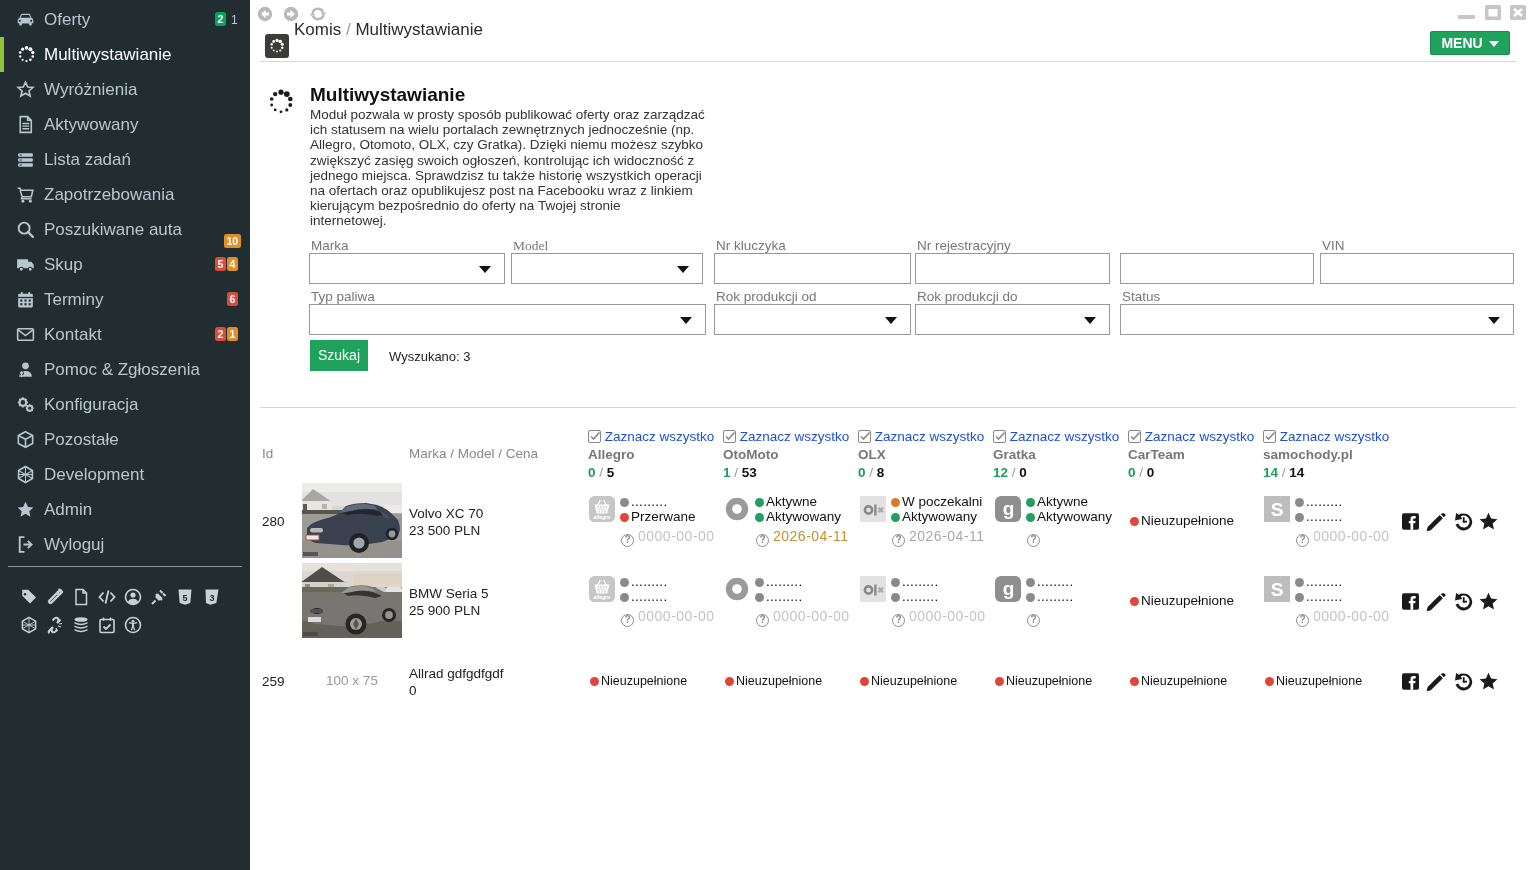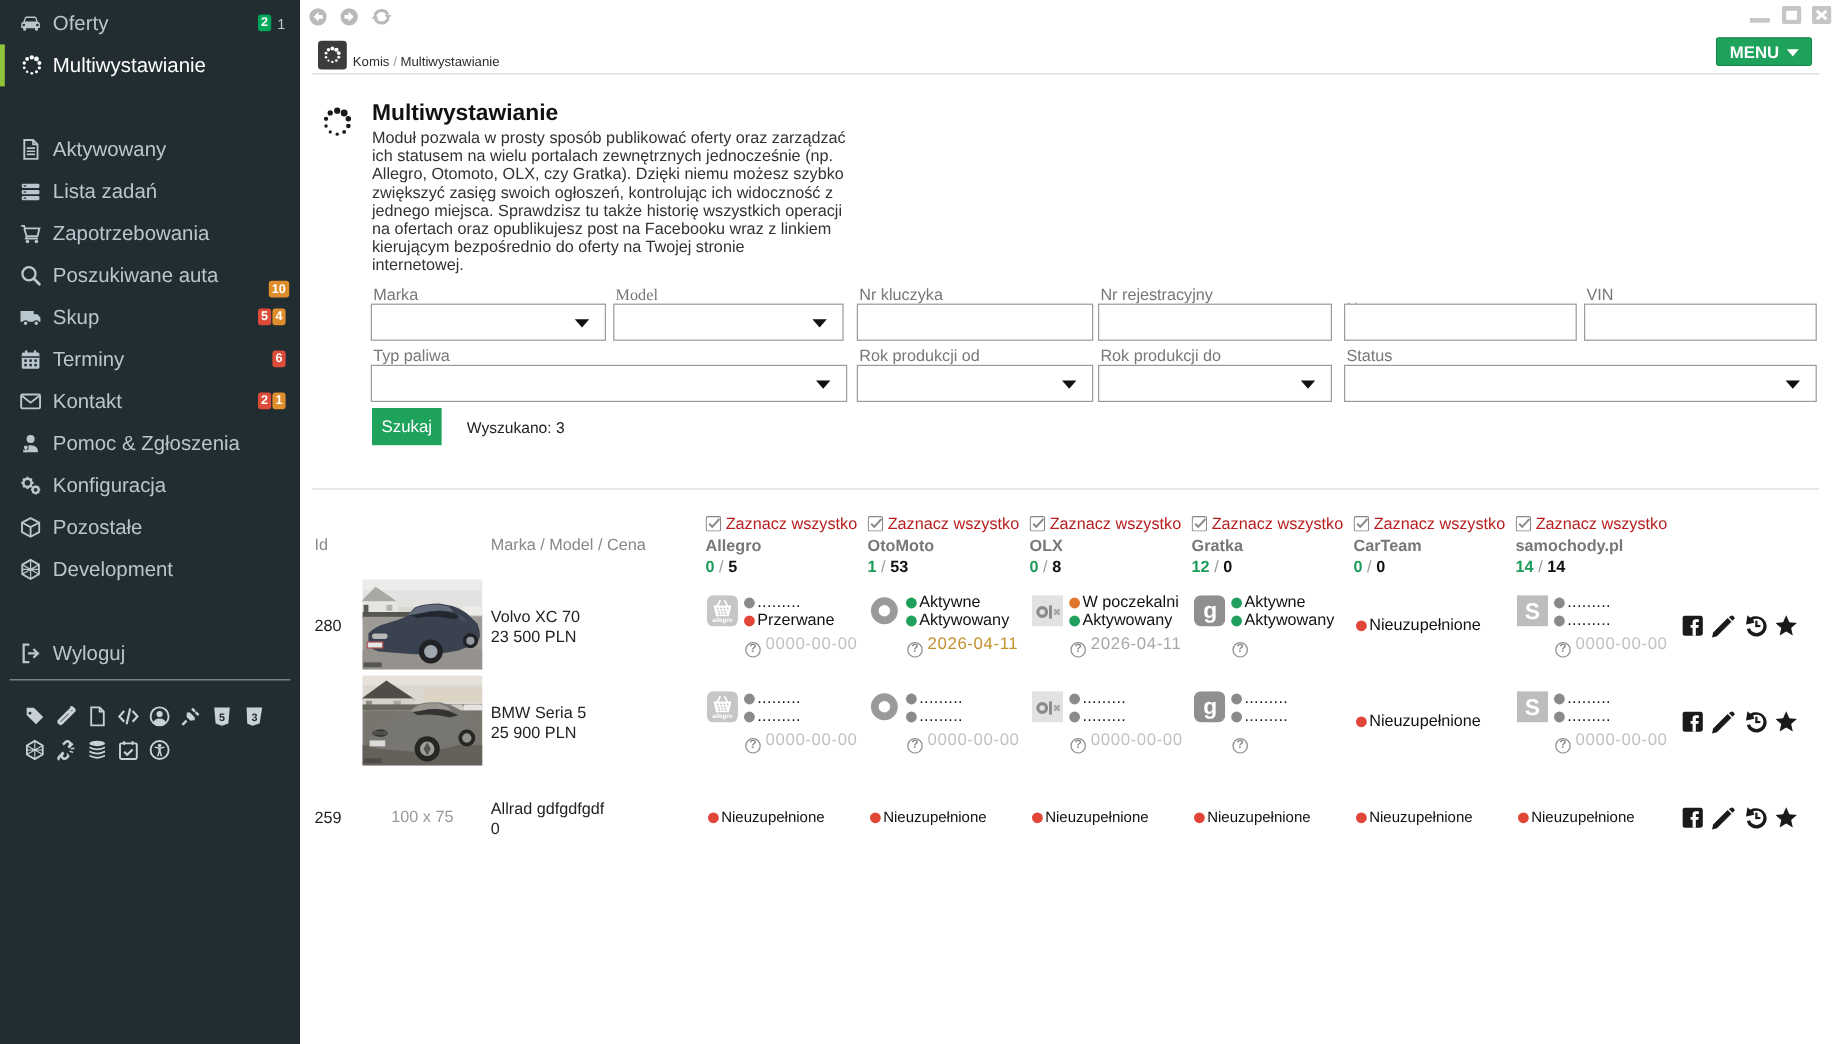--- a/index.html
+++ b/index.html
@@ -19,36 +19,36 @@
   .bg-green { background:#00a65a; } .bg-red { background:#dd4b39; } .bg-orange { background:#e08e2c; }
   .sideline { position:absolute; left:8px; top:566px; width:234px; height:0; border-top:1px solid #8a979c; }
   .gico { position:absolute; width:20px; height:20px; }
   svg.sic { display:block; width:100%; height:100%; fill:#b8c7ce; }
   .mi.active svg.sic { fill:#fff; }
   svg.gic { display:block; width:100%; height:100%; fill:#c8d2d6; }
   #main { position:absolute; left:250px; top:0; width:1283px; height:870px; background:#fff; }
   .abs { position:absolute; }
   .hline { position:absolute; height:0; border-top:1px solid #d8d8d8; }
   #bc-ic { position:absolute; left:15px; top:34px; width:24px; height:24px; background:#3c3c3b; border-radius:3px; }
-  #bc-tx { position:absolute; left:44px; top:46px; font-size:11px; color:#2b2b2b; }
+  #bc-tx { position:absolute; left:44px; top:20px; font-size:17px; color:#2b2b2b; }
   #menu-btn { position:absolute; left:1180px; top:31px; width:80px; height:24px;
     background:#1fa25c; border:1px solid #178b4d; border-radius:2px; color:#fff;
     font-size:14px; font-weight:bold; text-align:center; line-height:22px; }
   #title { position:absolute; left:60px; top:84px; font-size:19px; font-weight:bold; color:#111; }
   #desc { position:absolute; left:60px; top:107px; width:395px; font-size:13.5px; line-height:15.2px; color:#333; }
   .flabel { position:absolute; font-size:13.5px; color:#777; white-space:nowrap; }
   .fbox { position:absolute; height:31px; border:1px solid #999; background:#fff; }
   .caret { position:absolute; right:13px; top:12px; width:0; height:0;
     border-left:6px solid transparent; border-right:6px solid transparent; border-top:7px solid #111; }
   #szukaj { position:absolute; left:60px; top:340px; width:58px; height:31px;
     background:#1fa25c; color:#fff; font-size:14px; text-align:center; line-height:31px; }
   #wysz { position:absolute; left:139px; top:349px; font-size:13px; color:#222; }
   .th { position:absolute; color:#888; font-size:13.5px; }
   .colhead { position:absolute; width:132px; font-size:13.5px; line-height:18px; }
-  .zaz { color:#b91c1c; white-space:nowrap; }
+  .zaz { color:#1d4ed8; white-space:nowrap; }
   .pname { font-weight:bold; color:#777; }
   .cnt { font-weight:bold; color:#1e9d5a; }
   .cnt .sep { color:#999; font-weight:normal; } .cnt .tot { color:#111; }
   .dot { display:inline-block; width:9px; height:9px; border-radius:50%; margin-right:2px; }
   .d-green { background:#1fa05c; } .d-red { background:#e04538; }
   .d-orange { background:#e0762b; } .d-gray { background:#8a8a8a; }
   .stline { position:absolute; font-size:13.5px; color:#111; white-space:nowrap; }
   .stline .dot { vertical-align:-1px; }
   .dateline { position:absolute; font-size:14px; color:#c3c3c3; letter-spacing:0.5px; white-space:nowrap; }
   .date-gray { color:#a8a8a8; } .date-gold { color:#c3912e; }
@@ -80,20 +80,28 @@
           <circle cx="13.7" cy="15.1" r="1.2"></circle>
           <circle cx="10.0" cy="16.3" r="1.1"></circle>
           <circle cx="6.3" cy="15.1" r="1.0"></circle>
           <circle cx="4.0" cy="11.9" r="1.1"></circle>
           <circle cx="4.0" cy="8.1" r="1.3"></circle>
           <circle cx="6.3" cy="4.9" r="1.5"></circle>
         </svg>
       </span>
       <span class="lb">Multiwystawianie</span>
     </div>
+<div class="mi" style="top:72px;">
+      <span class="ic">
+        <svg class="sic" viewBox="0 0 20 20">
+          <path d="M10 3 L12.1 7.6 L17 8.1 L13.3 11.4 L14.4 16.2 L10 13.6 L5.6 16.2 L6.7 11.4 L3 8.1 L7.9 7.6 Z" fill="none" stroke="#b8c7ce" stroke-width="1.6"></path>
+        </svg>
+      </span>
+      <span class="lb">Wyróżnienia</span>
+    </div>
 <div class="mi" style="top:107px;">
       <span class="ic">
         <svg class="sic" viewBox="0 0 20 20">
           <path d="M5 2.5 H12 L15.5 6 V17.5 H5 Z M12 2.5 V6 H15.5" fill="none" stroke="#b8c7ce" stroke-width="1.5"></path>
           <path d="M7 9 H13.5 M7 11.5 H13.5 M7 14 H13.5" stroke="#b8c7ce" stroke-width="1.3"></path>
         </svg>
       </span>
       <span class="lb">Aktywowany</span>
     </div>
 <div class="mi" style="top:142px;">
@@ -211,20 +219,28 @@
       <span class="lb">Pozostałe</span>
     </div>
 <div class="mi" style="top:457px;">
       <span class="ic">
         <svg class="sic" viewBox="0 0 20 20">
           <path d="M10 2.4 L16.6 6.2 V13.8 L10 17.6 L3.4 13.8 V6.2 Z" fill="none" stroke="#b8c7ce" stroke-width="1.5"></path>
           <path d="M3.6 6.4 L16.4 13.6 M16.4 6.4 L3.6 13.6 M10 2.6 V17.4 M3.4 10 H16.6" stroke="#b8c7ce" stroke-width="1"></path>
         </svg>
       </span>
       <span class="lb">Development</span>
+    </div>
+<div class="mi" style="top:492px;">
+      <span class="ic">
+        <svg class="sic" viewBox="0 0 20 20">
+          <path d="M10 2.6 L12.3 7.5 L17.5 8.1 L13.6 11.7 L14.7 16.8 L10 14.1 L5.3 16.8 L6.4 11.7 L2.5 8.1 L7.7 7.5 Z"></path>
+        </svg>
+      </span>
+      <span class="lb">Admin</span>
     </div>
 <div class="mi" style="top:527px;">
       <span class="ic">
         <svg class="sic" viewBox="0 0 20 20">
           <path d="M9 3 H4.5 V17 H9" fill="none" stroke="#b8c7ce" stroke-width="1.8"></path>
           <path d="M8 10 H15 M12.2 6.5 L15.8 10 L12.2 13.5" fill="none" stroke="#b8c7ce" stroke-width="1.8"></path>
         </svg>
       </span>
       <span class="lb">Wyloguj</span>
     </div>

